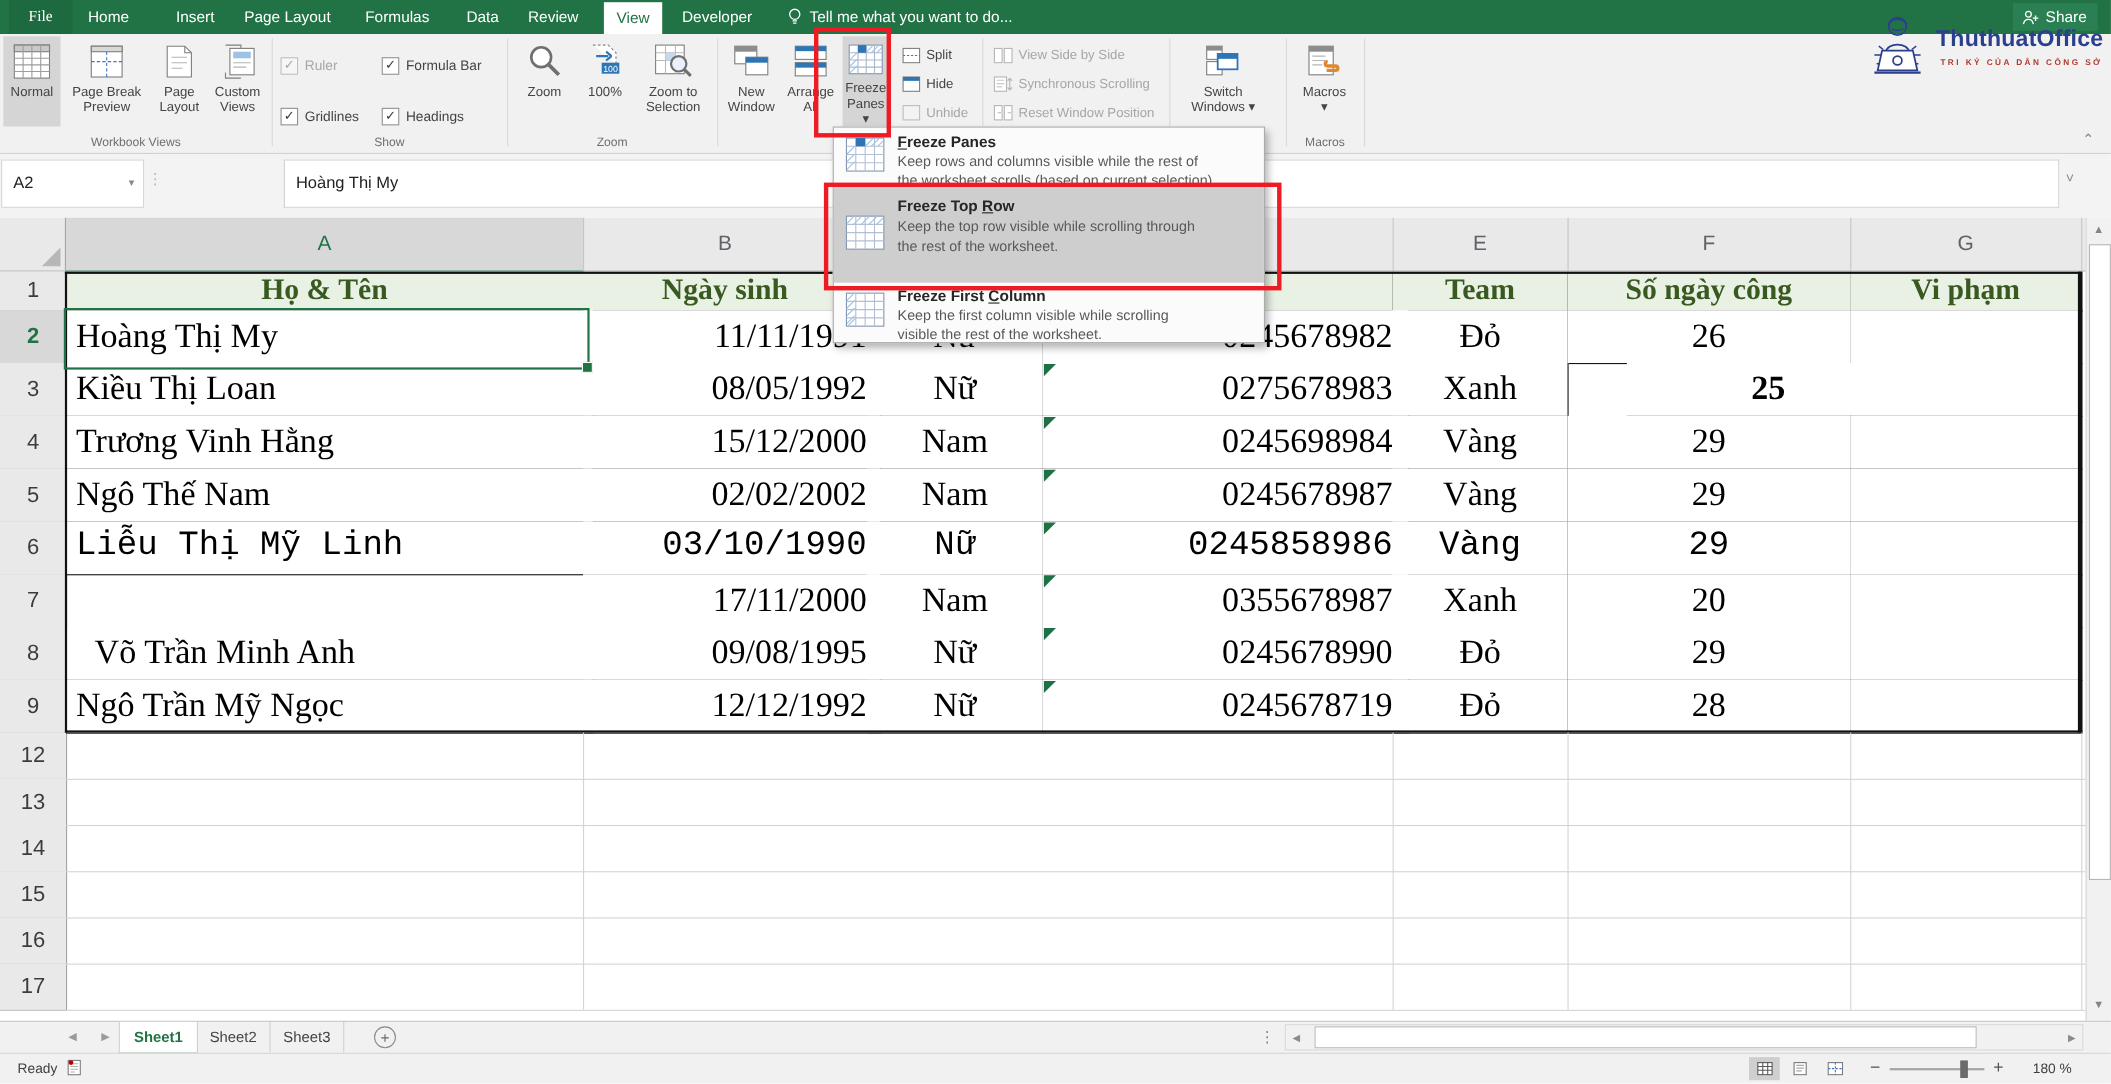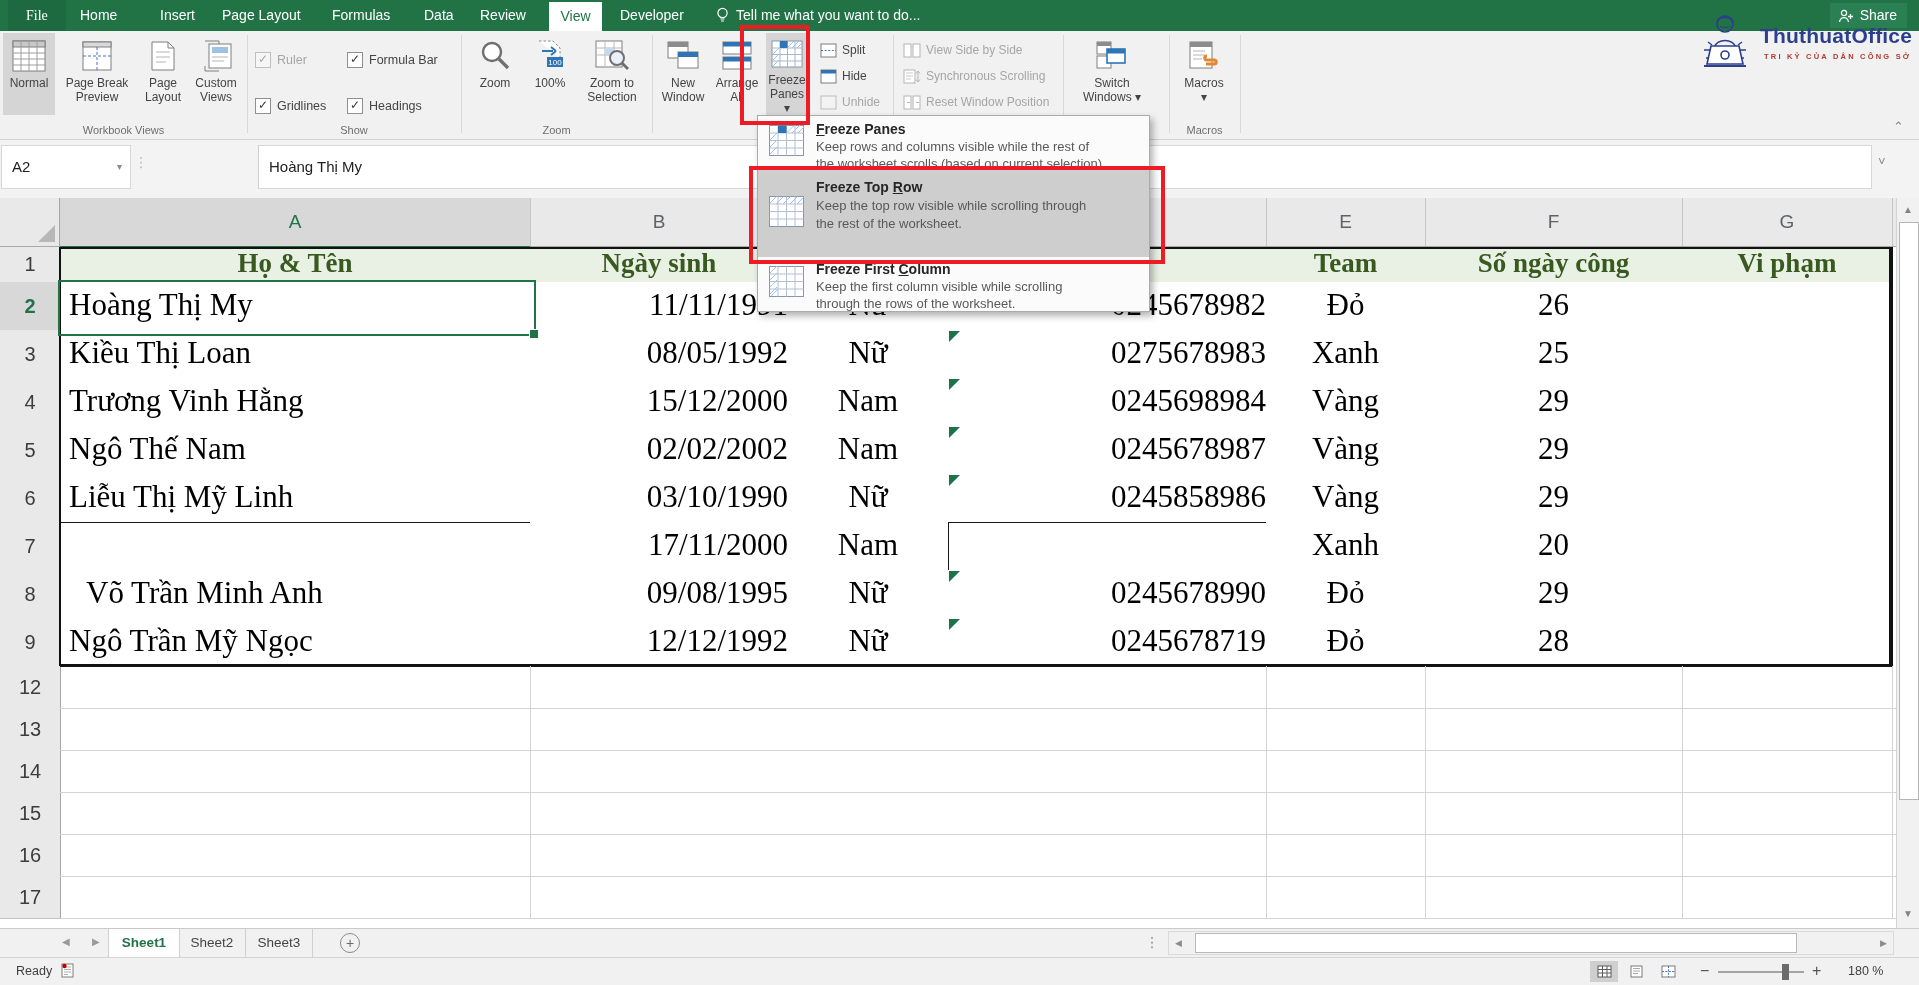--- a/index.html
+++ b/index.html
@@ -415,53 +415,54 @@
     <div class="tcell" style="left:1206px;width:159px;line-height:46px;text-align:center;">Đỏ</div>
     <div class="tcell" style="left:1365px;width:257px;line-height:46px;text-align:center;">26</div>
     <div class="tcell" style="left:1622px;width:210px;"></div>
   </div>
   <div class="trow dat serif" style="top:83px;height:48px;">
     <div class="tcell" style="left:0;width:470px;line-height:46px;padding-left:9px;">Kiều Thị Loan</div>
     <div class="tcell" style="left:470px;width:258px;line-height:46px;text-align:right;padding-right:12px;">08/05/1992</div>
     <div class="tcell" style="left:728px;width:160px;line-height:46px;text-align:center;">Nữ</div>
     <div class="tcell" style="left:888px;width:318px;line-height:46px;text-align:right;padding-right:14px;"><i class="tri"></i><span>0275678983</span></div>
     <div class="tcell" style="left:1206px;width:159px;line-height:46px;text-align:center;">Xanh</div>
-    <div class="tcell" style="left:1365px;width:257px;line-height:46px;text-align:center;">25</div>
+    <div class="tcell" style="left:1419px;width:257px;line-height:46px;text-align:center;font-weight:bold;">25</div>
     <div class="tcell" style="left:1622px;width:210px;"></div>
   </div>
   <div class="trow dat serif" style="top:131px;height:48px;">
     <div class="tcell" style="left:0;width:470px;line-height:46px;padding-left:9px;">Trương Vinh Hằng</div>
     <div class="tcell" style="left:470px;width:258px;line-height:46px;text-align:right;padding-right:12px;">15/12/2000</div>
     <div class="tcell" style="left:728px;width:160px;line-height:46px;text-align:center;">Nam</div>
     <div class="tcell" style="left:888px;width:318px;line-height:46px;text-align:right;padding-right:14px;"><i class="tri"></i><span>0245698984</span></div>
     <div class="tcell" style="left:1206px;width:159px;line-height:46px;text-align:center;">Vàng</div>
     <div class="tcell" style="left:1365px;width:257px;line-height:46px;text-align:center;">29</div>
     <div class="tcell" style="left:1622px;width:210px;"></div>
   </div>
   <div class="trow dat serif" style="top:179px;height:48px;">
     <div class="tcell" style="left:0;width:470px;line-height:46px;padding-left:9px;">Ngô Thế Nam</div>
     <div class="tcell" style="left:470px;width:258px;line-height:46px;text-align:right;padding-right:12px;">02/02/2002</div>
     <div class="tcell" style="left:728px;width:160px;line-height:46px;text-align:center;">Nam</div>
     <div class="tcell" style="left:888px;width:318px;line-height:46px;text-align:right;padding-right:14px;"><i class="tri"></i><span>0245678987</span></div>
     <div class="tcell" style="left:1206px;width:159px;line-height:46px;text-align:center;">Vàng</div>
     <div class="tcell" style="left:1365px;width:257px;line-height:46px;text-align:center;">29</div>
     <div class="tcell" style="left:1622px;width:210px;"></div>
   </div>
-  <div class="trow dat serif" style="top:227px;height:48px;">
+  <div class="trow dat serif" style="top:227px;height:48px;font-family:Liberation Mono, monospace;">
     <div class="tcell" style="left:0;width:470px;line-height:46px;padding-left:9px;">Liễu Thị Mỹ Linh</div>
     <div class="tcell" style="left:470px;width:258px;line-height:46px;text-align:right;padding-right:12px;">03/10/1990</div>
     <div class="tcell" style="left:728px;width:160px;line-height:46px;text-align:center;">Nữ</div>
     <div class="tcell" style="left:888px;width:318px;line-height:46px;text-align:right;padding-right:14px;"><i class="tri"></i><span>0245858986</span></div>
     <div class="tcell" style="left:1206px;width:159px;line-height:46px;text-align:center;">Vàng</div>
     <div class="tcell" style="left:1365px;width:257px;line-height:46px;text-align:center;">29</div>
     <div class="tcell" style="left:1622px;width:210px;"></div>
   </div>
   <div class="trow dat serif" style="top:275px;height:48px;">
     <div class="tcell" style="left:470px;width:258px;line-height:46px;text-align:right;padding-right:12px;">17/11/2000</div>
     <div class="tcell" style="left:728px;width:160px;line-height:46px;text-align:center;">Nam</div>
+    <div class="tcell" style="left:888px;width:318px;line-height:46px;text-align:right;padding-right:14px;"><i class="tri"></i><span>0355678987</span></div>
     <div class="tcell" style="left:1206px;width:159px;line-height:46px;text-align:center;">Xanh</div>
     <div class="tcell" style="left:1365px;width:257px;line-height:46px;text-align:center;">20</div>
     <div class="tcell" style="left:1622px;width:210px;"></div>
   </div>
   <div class="trow dat serif" style="top:323px;height:48px;">
     <div class="tcell" style="left:0;width:470px;line-height:46px;padding-left:26px;">Võ Trần Minh Anh</div>
     <div class="tcell" style="left:470px;width:258px;line-height:46px;text-align:right;padding-right:12px;">09/08/1995</div>
     <div class="tcell" style="left:728px;width:160px;line-height:46px;text-align:center;">Nữ</div>
     <div class="tcell" style="left:888px;width:318px;line-height:46px;text-align:right;padding-right:14px;"><i class="tri"></i><span>0245678990</span></div>
     <div class="tcell" style="left:1206px;width:159px;line-height:46px;text-align:center;">Đỏ</div>
@@ -538,21 +539,21 @@
   <div class="mi" style="top:141px;height:56px;">
     <span class="ab" style="left:10px;top:8px;">
       <svg width="40" height="36" viewBox="0 0 40 36">
           <rect x="1.5" y="1.5" width="34" height="30" fill="#fff" stroke="#8496b0"></rect>
           <path d="M1.5 9h34M1.5 16.5h34M1.5 24h34M10 1.5v30M18.5 1.5v30M27 1.5v30" stroke="#b4bfd4"></path>
           <path d="M2 8l7-7M2 15l7-7M2 22l7-7M2 29l7-7M3 31l6-6" stroke="#9dc3e6"></path>
         </svg>
     </span>
     <span class="ti" style="top:4px;"><span>Freeze First </span><span class="u">C</span><span>olumn</span></span>
     <span class="de" style="top:22px;">Keep the first column visible while scrolling</span>
-    <span class="de" style="top:39px;">through the rows of the worksheet.</span>
+    <span class="de" style="top:39px;">visible the rest of the worksheet.</span>
   </div>
 </div>
 
 <div class="redbox" style="left:740px;top:25px;width:62px;height:92px;"></div>
 <div class="redbox" style="left:749px;top:166px;width:408px;height:90px;"></div>
 
 <div class="ab tabsbar">
   <span class="ab" style="left:62px;top:7px;font-size:10px;color:#9a9a9a;">◀</span>
   <span class="ab" style="left:92px;top:7px;font-size:10px;color:#9a9a9a;">▶</span>
   <div class="sheettab on" style="left:108px;width:70px;">Sheet1</div>

